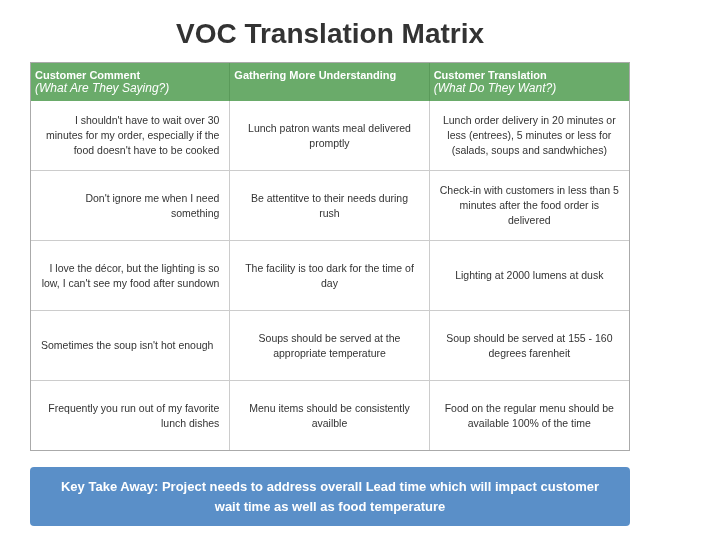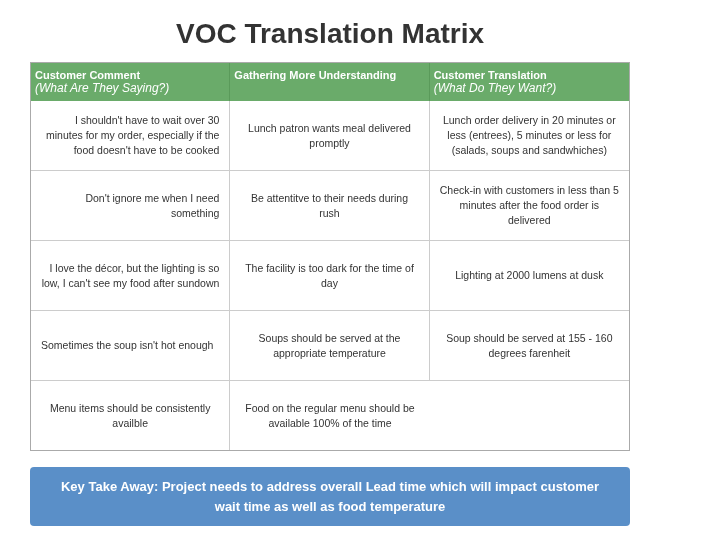--- a/index.html
+++ b/index.html
@@ -129,20 +129,21 @@
         <div class="data-cell">Lighting at 2000 lumens at dusk</div>
       </div>
 
       <div class="data-row">
         <div class="data-cell left">Sometimes the soup isn't hot enough</div>
         <div class="data-cell">Soups should be served at the appropriate temperature</div>
         <div class="data-cell">Soup should be served at 155 - 160 degrees farenheit</div>
       </div>
 
       <div class="data-row">
+        <div class="data-cell left">Frequently you run out of my favorite lunch dishes</div>
         <div class="data-cell">Menu items should be consistently availble</div>
         <div class="data-cell">Food  on the regular menu should be available 100% of the time</div>
       </div>
     </div>
   </div>
 
   <div class="footer-banner">Key Take Away: Project needs to address overall Lead time which will
 impact customer wait time as well as food temperature</div>
 </div>
 

